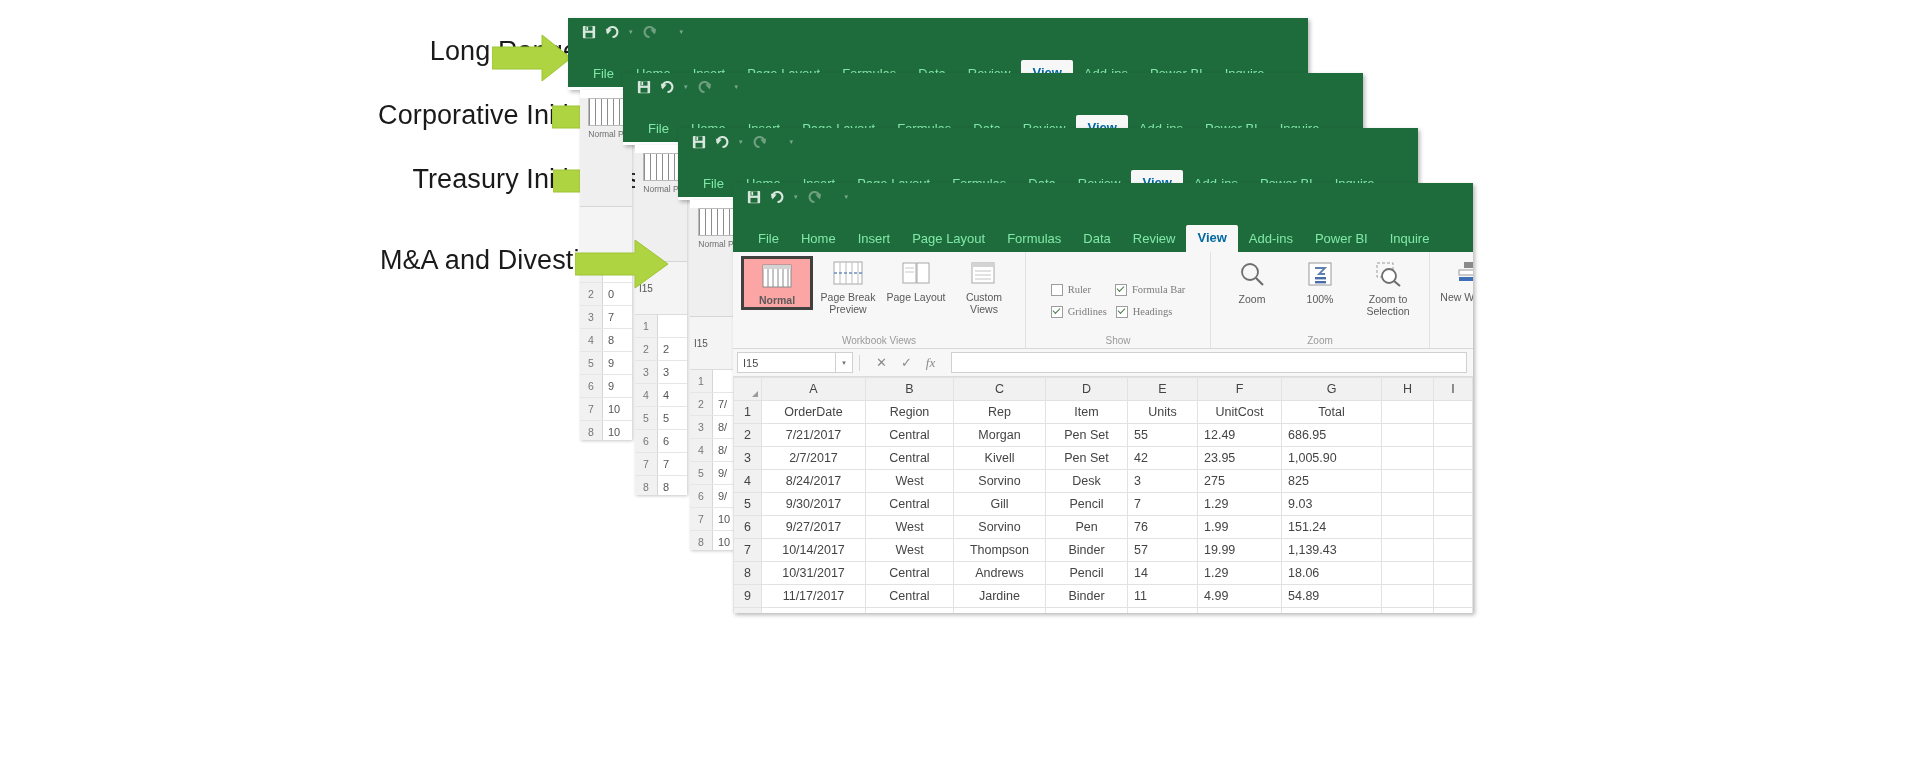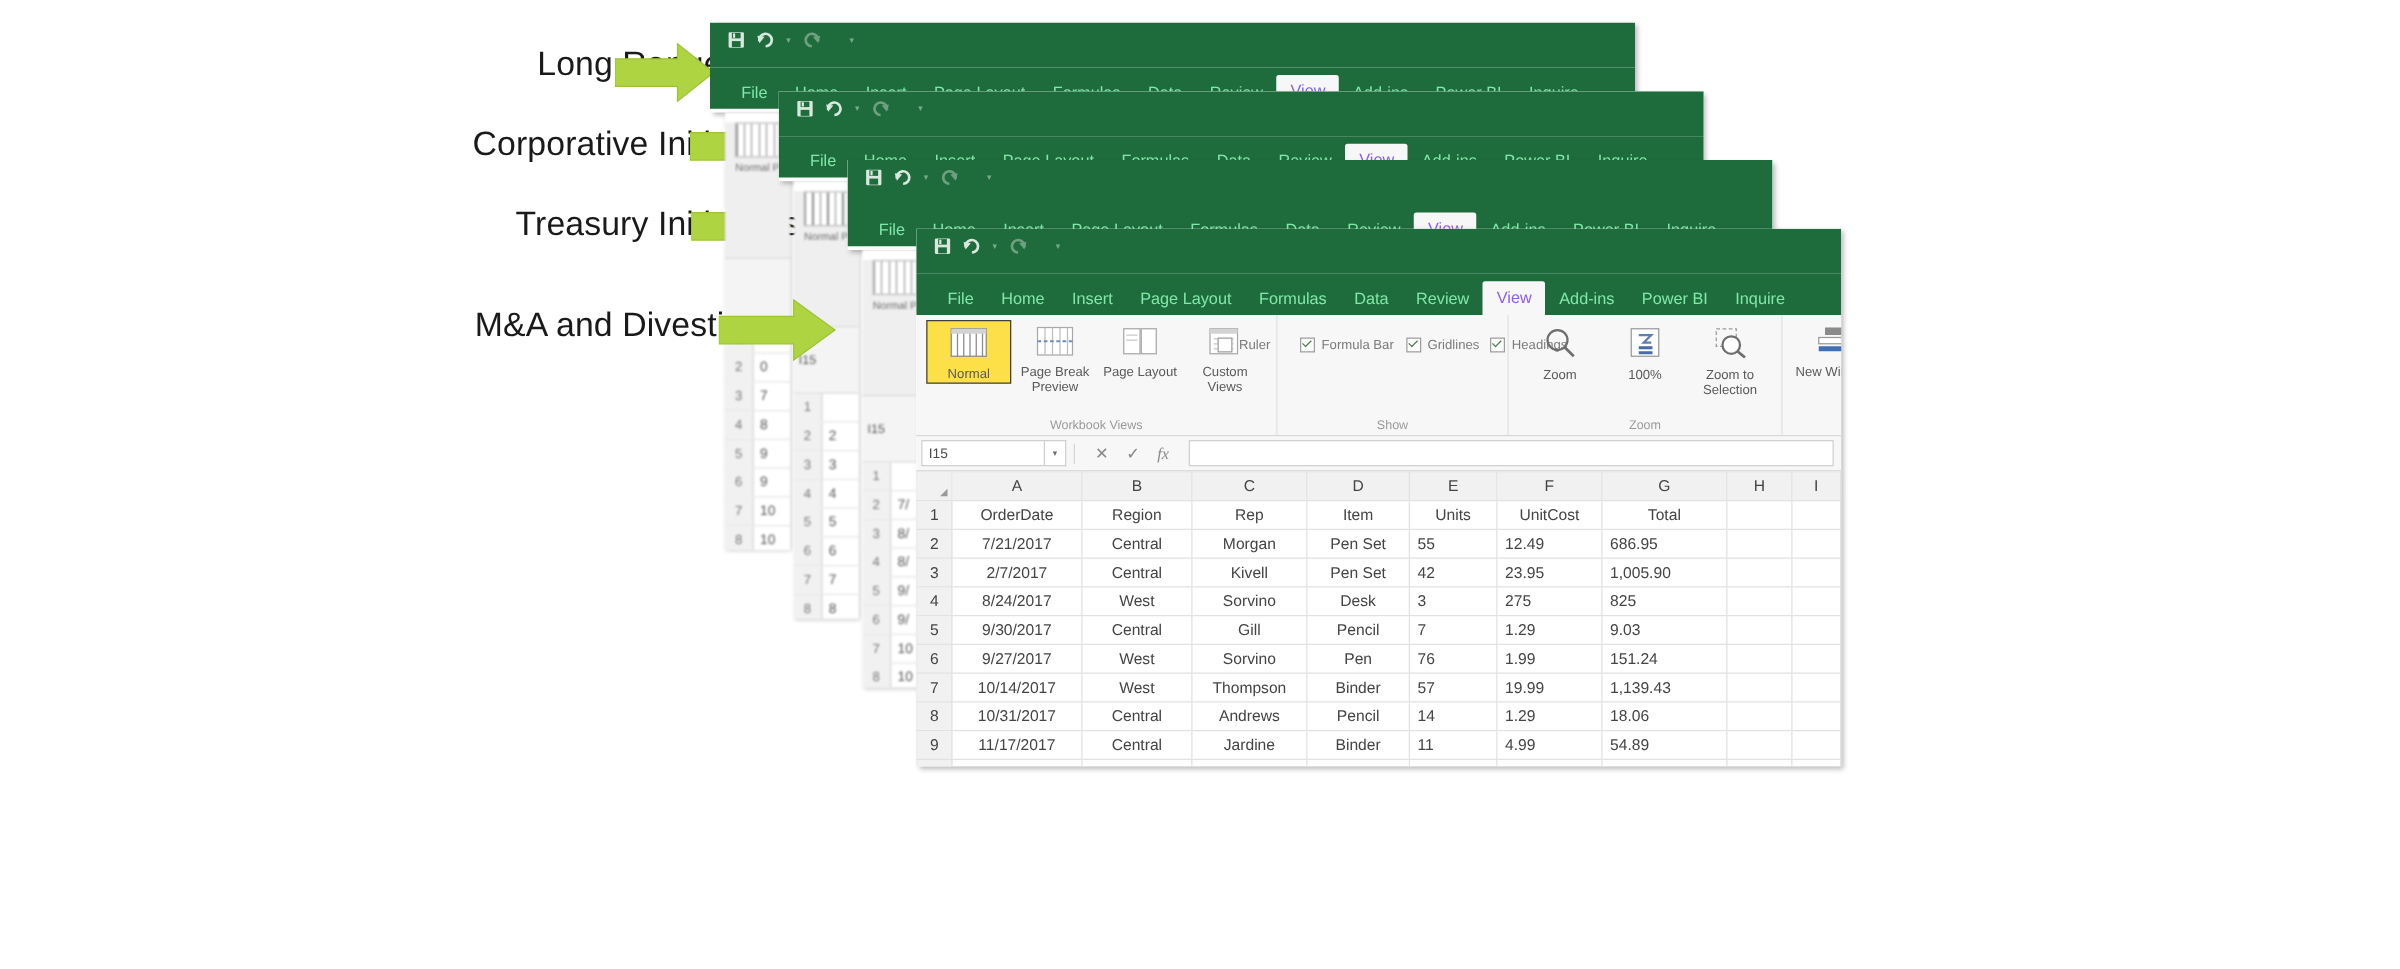--- a/index.html
+++ b/index.html
@@ -56,26 +56,27 @@
   .tab{
     color:#86efac;
     font-size:13px;
     padding:4px 11px 7px 11px;
     white-space:nowrap;
     line-height:1;
     opacity:.95;
   }
   .tab.active{
     background:#f7f7f7;
-    color:#8b5cf6;
+    color:#0369a1;
     border-radius:2px 2px 0 0;
     padding-top:6px;
     padding-bottom:8px;
     margin-bottom:0;
     opacity:1;
+    font-weight:bold;
   }
 
   
   .ribbon{
     background:#f7f7f7;
     border-bottom:1px solid #d8d8d8;
     height:96px;
     display:flex;
     align-items:stretch;
     position:relative;
@@ -92,21 +93,21 @@
     font-size:10px;color:#9a9a9a;
     text-align:center;padding-bottom:2px;
     white-space:nowrap;
   }
   .bigbtn{
     width:62px;
     display:flex;flex-direction:column;align-items:center;
     padding:3px 2px 0 2px;
     cursor:default;
   }
-  .bigbtn.sel{background:#fde047;border:1px solid #404040;}
+  .bigbtn.sel{background:#fca5a5;border:3px solid #404040;font-weight:bold;}
   .bigbtn .lbl{
     font-size:10.5px;color:#5a5a5a;line-height:1.12;
     text-align:center;margin-top:3px;white-space:normal;
   }
   .glyph{display:block;margin-top:2px;}
   .smallrow{display:flex;align-items:center;gap:5px;height:20px;padding:0 4px;}
   .smallrow .lbl{font-size:10.5px;color:#7b7b7b;white-space:nowrap;}
   .chk{
     width:10px;height:10px;border:1px solid #9d9d9d;background:#fff;
     display:inline-block;position:relative;flex:0 0 auto;
@@ -560,21 +561,21 @@
               </svg>
             </span>
             <span class="lbl">Custom
 Views</span>
           </div>
         </div>
         <div class="gname">Workbook Views</div>
       </div>
 
       <div class="rgroup" style="min-width:168px;">
-        <div class="gitems" style="flex-direction:row;justify-content:center;padding-top:10px;">
+        <div class="gitems" style="flex-direction:column;justify-content:center;padding-top:10px;font-family:Liberation Serif, serif;">
           <div style="display:flex;gap:16px;">
             <div class="smallrow">
               <span class="chk"></span>
               <span class="lbl">Ruler</span>
             </div>
             <div class="smallrow">
               <span class="chk on"></span>
               <span class="lbl">Formula Bar</span>
             </div>
           </div>

